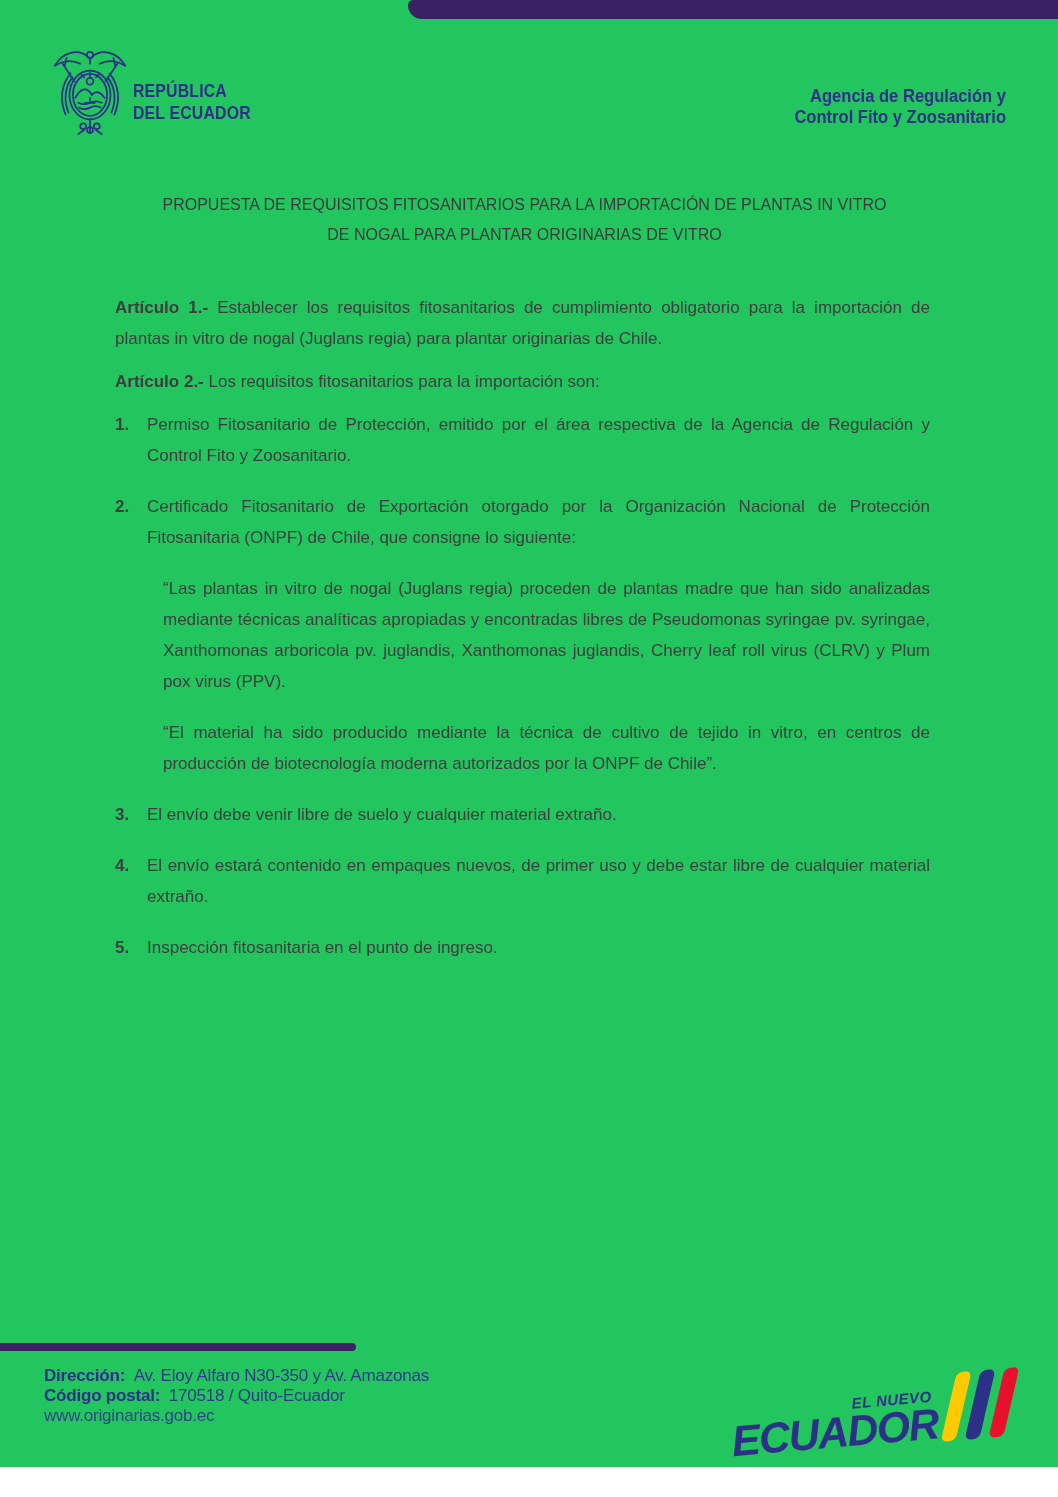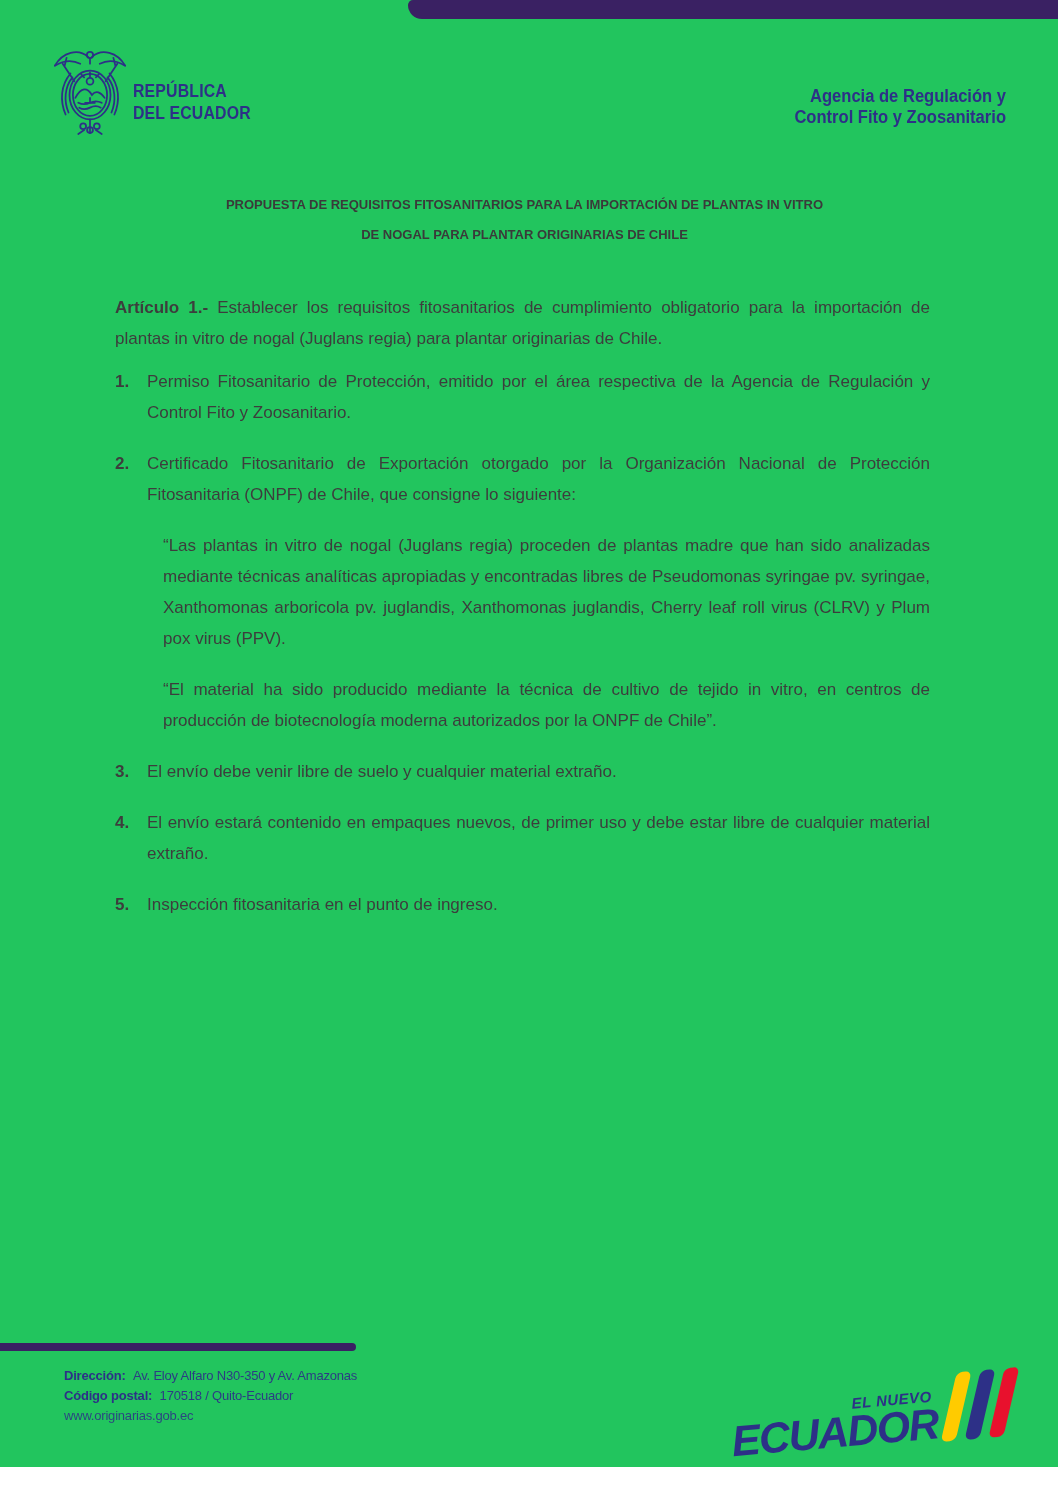--- a/index.html
+++ b/index.html
@@ -34,42 +34,42 @@
     color:var(--brand-blue);font-weight:700;font-size:18px;line-height:21px;
     transform:scaleX(.92);transform-origin:right top;
   }
 
   
   main{
     position:absolute;left:115px;right:128px;top:190px;
     color:var(--body-text);font-size:17px;
   }
   .doc-title{
-    margin:0 0 42px 4px;font-size:13px;font-weight:700;color:#3a3a3a;
+    margin:0 0 42px 4px;font-size:16px;font-weight:400;color:#3a3a3a;
     text-align:center;line-height:30px;
   }
   .doc-title span{display:block;}
   .block{line-height:31px;text-align:justify;}
   .paragraph{margin-bottom:12px;}
   .subitem{margin-left:32px;margin-bottom:22px;}
   .quote{margin-left:48px;margin-bottom:20px;}
   .numbered{display:flex;margin-bottom:20px;}
   .numbered .num{flex:0 0 32px;font-weight:700;}
   .numbered .itext{flex:1;text-align:justify;}
   .b{font-weight:700;}
   .it{}
 
   
   .footline{
     position:absolute;left:0;top:1343px;width:356px;height:8px;
     background:var(--brand-purple);border-radius:0 9px 9px 0;
   }
   .contact{
-    position:absolute;left:64px;top:1366px;
-    color:var(--brand-blue);font-size:13px;line-height:20px;letter-spacing:-.2px;
+    position:absolute;left:44px;top:1366px;
+    color:var(--brand-blue);font-size:17px;line-height:20px;letter-spacing:-.2px;
   }
   .contact .lbl{font-weight:700;}
   .contact .val{font-weight:400;opacity:.92;padding-left:4px;}
   .contact .web{font-weight:400;opacity:.85;}
 
   .brand-logo{
     position:absolute;right:46px;top:1380px;
     display:flex;align-items:flex-end;transform:rotate(-5deg);
   }
   .logo-words{text-align:right;color:var(--logo-blue);font-style:italic;font-weight:700;}
@@ -120,24 +120,25 @@
   </div>
 
   <div class="agency">
     <div>Agencia de Regulación y</div>
     <div>Control Fito y Zoosanitario</div>
   </div>
 
   <main>
     <h1 class="doc-title">
       <span>PROPUESTA DE REQUISITOS FITOSANITARIOS PARA LA IMPORTACIÓN DE PLANTAS IN VITRO</span>
-      <span>DE NOGAL PARA PLANTAR ORIGINARIAS DE CHILE</span>
+      <span>DE NOGAL PARA PLANTAR ORIGINARIAS DE VITRO</span>
     </h1>
     <div>
         <div class="block paragraph"><span class="b">Artículo 1.- </span><span>Establecer los requisitos fitosanitarios de cumplimiento obligatorio para la importación de plantas in vitro de nogal (</span><span class="it">Juglans regia</span><span>) para plantar originarias de Chile.</span></div>
+        <div class="block paragraph"><span class="b">Artículo 2.- </span><span>Los requisitos fitosanitarios para la importación son:</span></div>
         <div class="block numbered">
           <span class="num">1.</span>
           <span class="itext"><span>Permiso Fitosanitario de Protección, emitido por el área respectiva de la Agencia de Regulación y Control Fito y Zoosanitario.</span></span>
         </div>
         <div class="block numbered">
           <span class="num">2.</span>
           <span class="itext"><span>Certificado Fitosanitario de Exportación otorgado por la Organización Nacional de Protección Fitosanitaria (ONPF) de Chile, que consigne lo siguiente:</span></span>
         </div>
         <div class="block quote"><span>“Las plantas in vitro de nogal (</span><span class="it">Juglans regia</span><span>) proceden de plantas madre que han sido analizadas mediante técnicas analíticas apropiadas y encontradas libres de </span><span class="it">Pseudomonas syringae</span><span> pv. </span><span class="it">syringae</span><span>, </span><span class="it">Xanthomonas arboricola</span><span> pv. </span><span class="it">juglandis</span><span>, </span><span class="it">Xanthomonas juglandis,</span><span> Cherry leaf roll virus (CLRV) y Plum pox virus (PPV).</span></div>
         <div class="block quote"><span>“El material ha sido producido mediante la técnica de cultivo de tejido in vitro, en centros de producción de biotecnología moderna autorizados por la ONPF de Chile”.</span></div>

